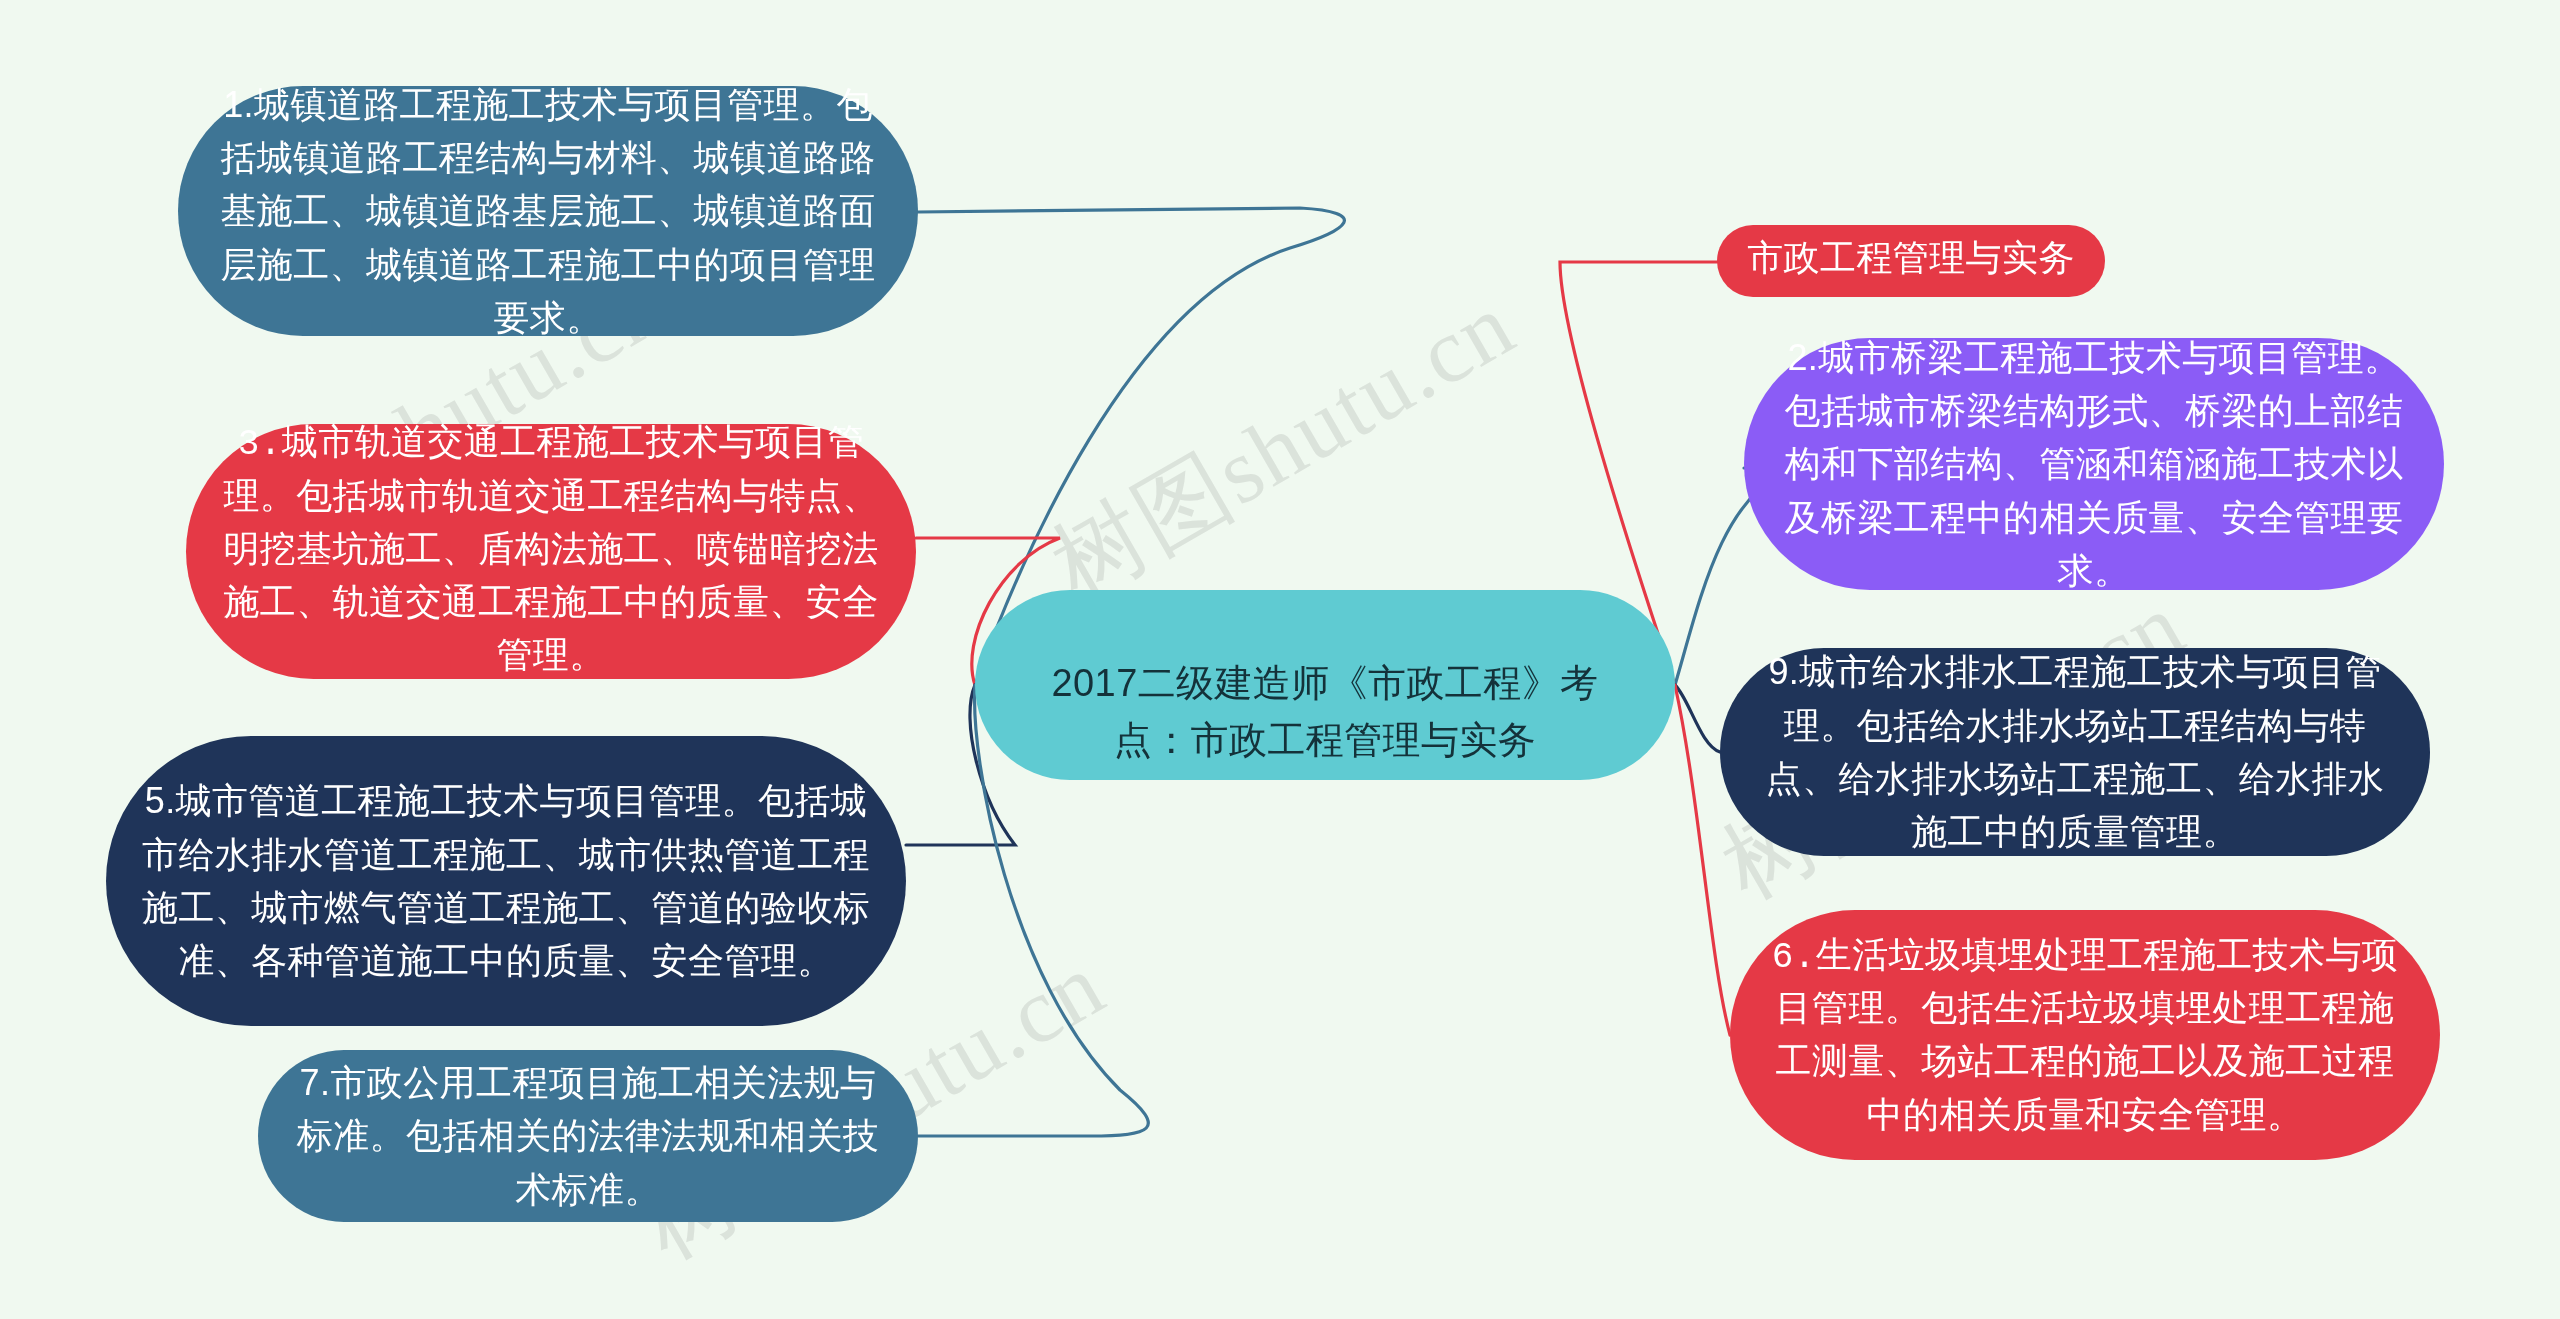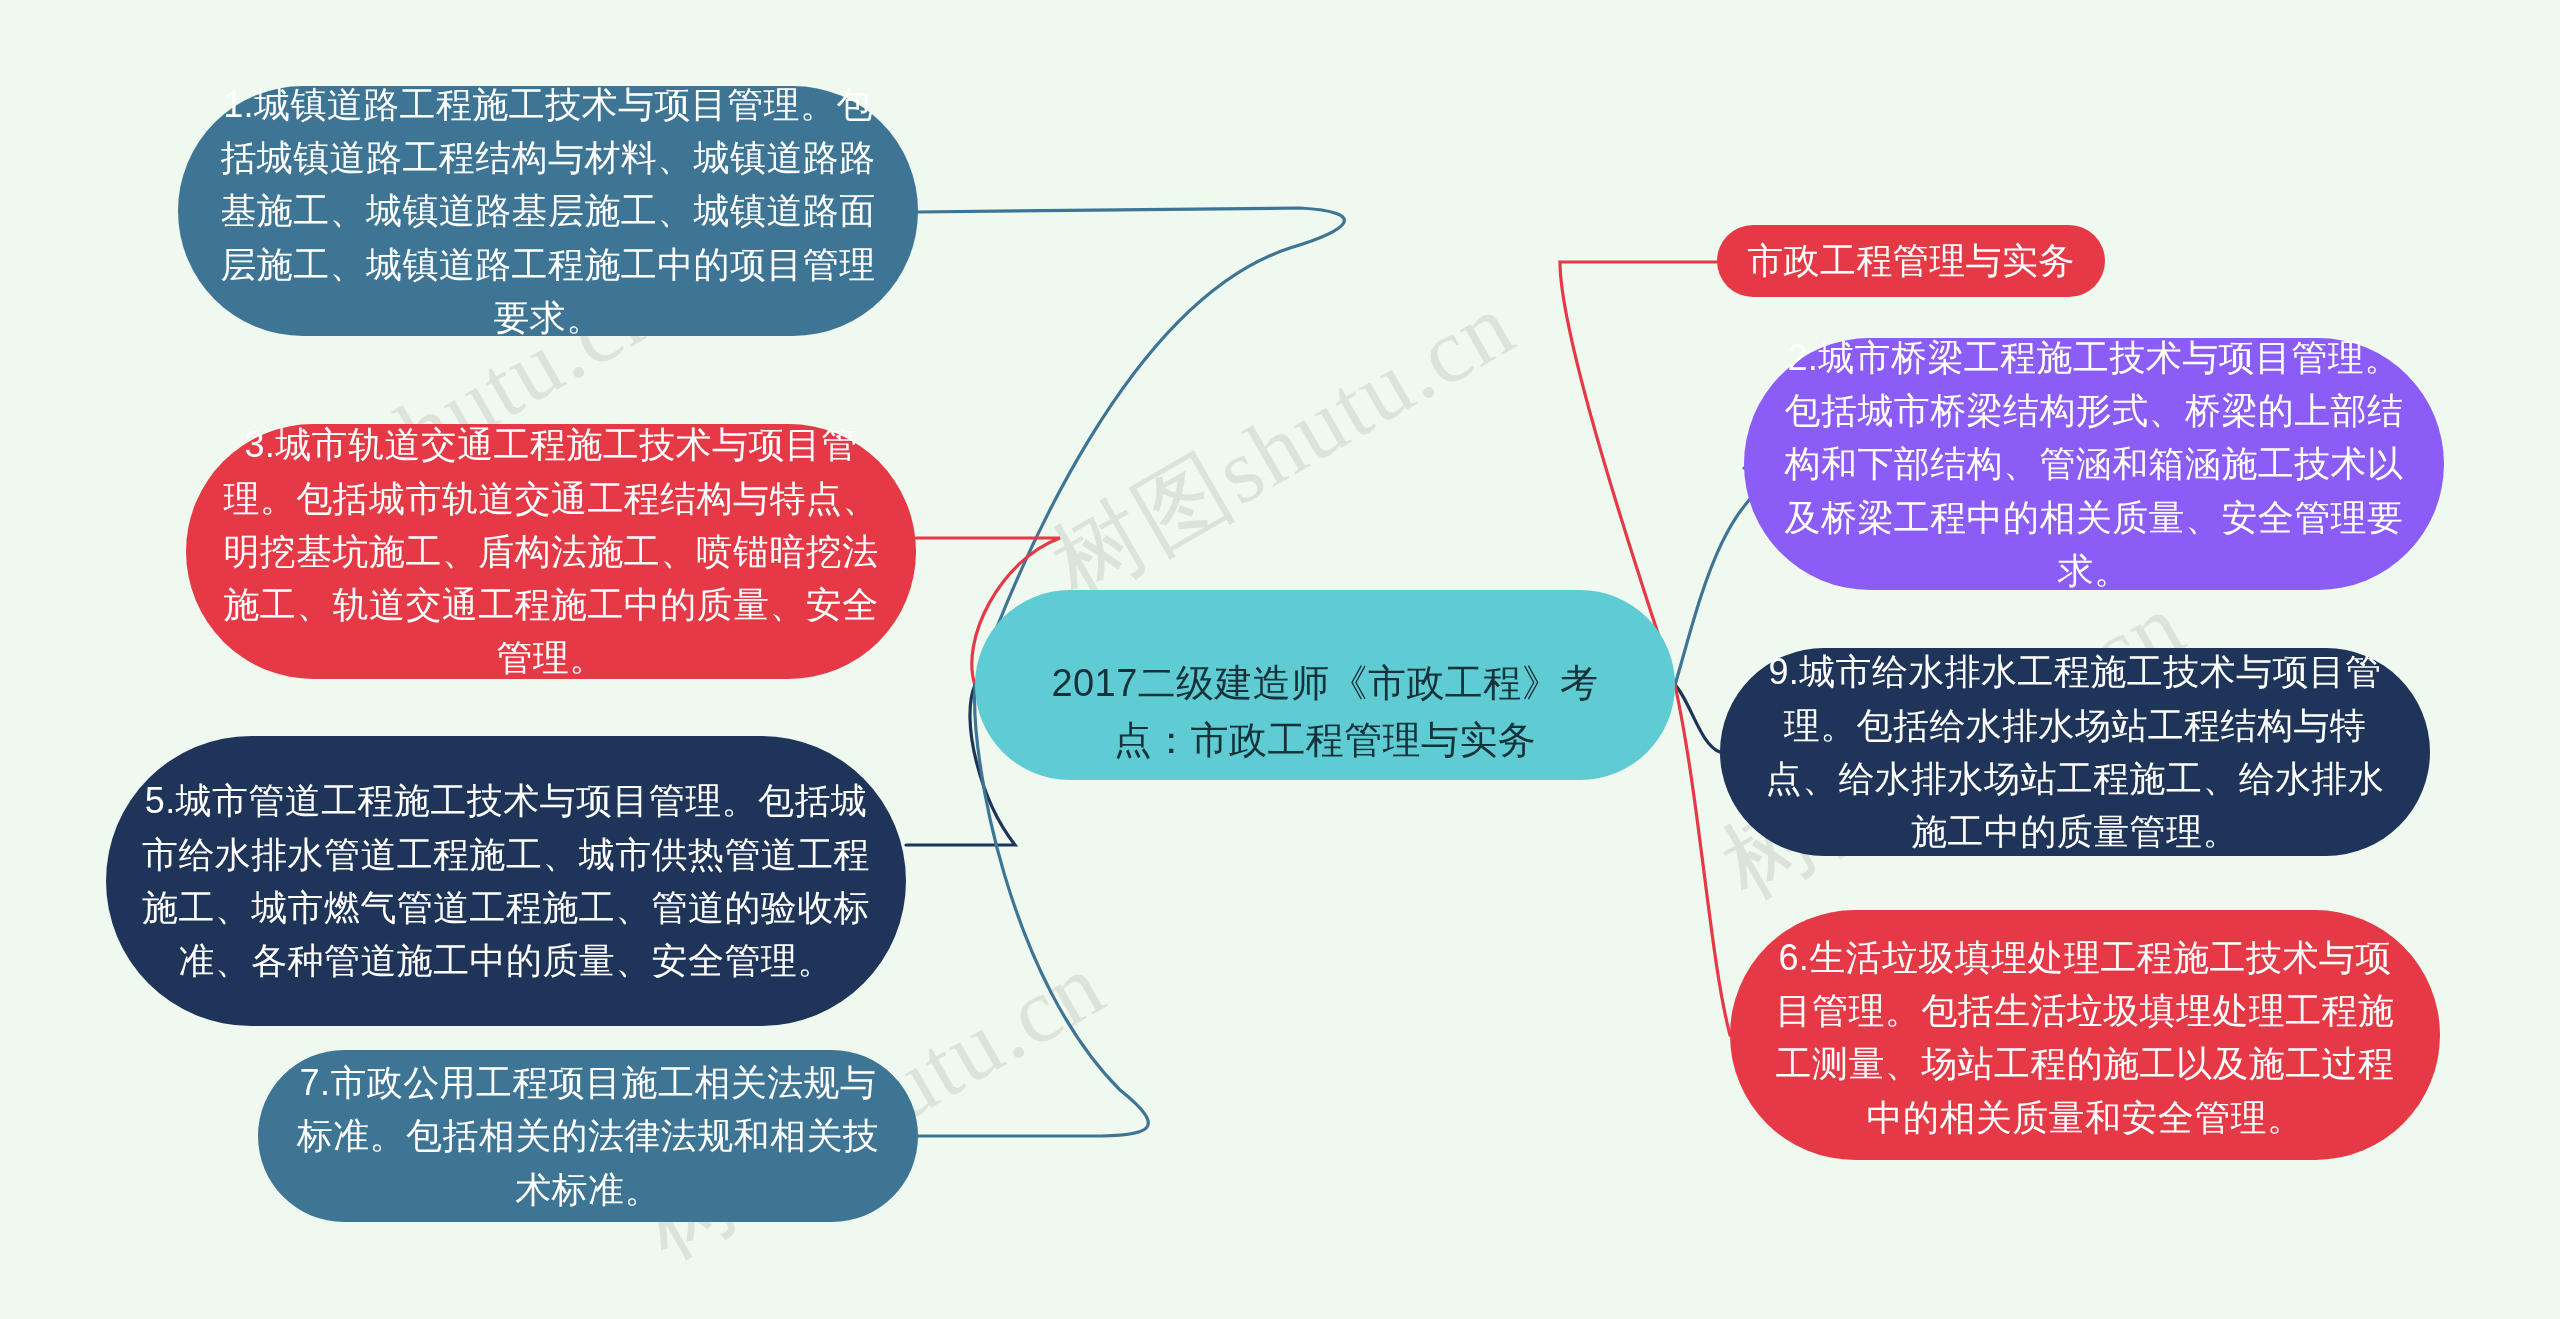--- a/index.html
+++ b/index.html
@@ -56,21 +56,21 @@
     line-height: 1.48;
     padding: 16px 34px;
     border-radius: 999px;
     letter-spacing: .4px;
     font-weight: 400;
   }
   .node .txt { display: block; width: 100%; }
 
   
   .c-blue  { background: #3e7595; }
-  .c-red   { background: #e53946; }
+  .c-red   { background: #e53946; font-family: Liberation Mono, monospace; }
   .c-navy  { background: #1f3459; }
   .c-teal  { background: #5fcbd2; color: #14323a; align-items: flex-end; }
 
   
   #node-center {
     left: 975px; top: 590px;
     width: 700px; height: 190px;
     font-size: 38px;
     line-height: 1.52;
     padding: 10px 48px;

